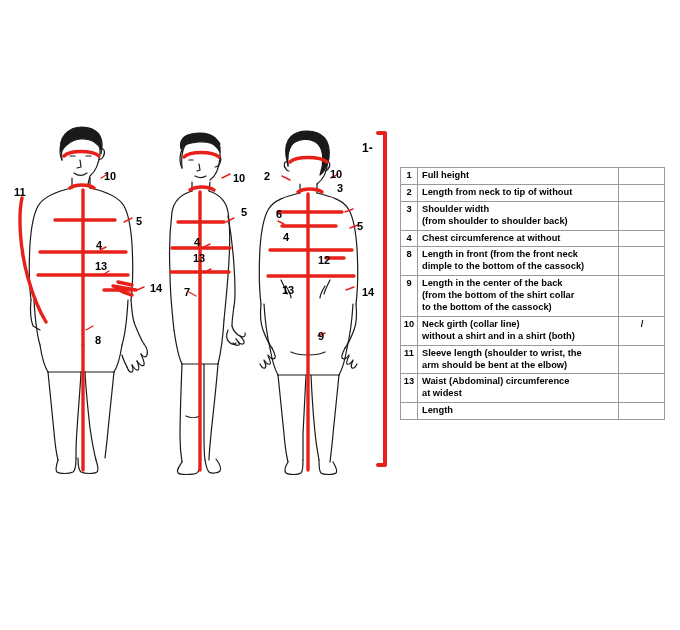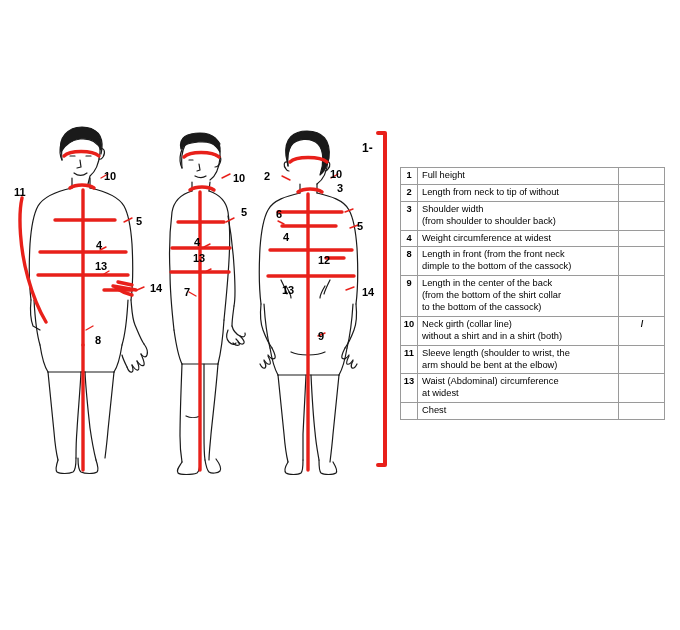--- a/index.html
+++ b/index.html
@@ -43,21 +43,21 @@
     line-height: 1.28;
   }
   .meas-table td.num {
     width: 16px;
     text-align: center;
     font-weight: bold;
     padding-left: 0;
     padding-right: 0;
   }
   .meas-table td.label {
-    font-weight: normal;
+    font-weight: bold;
   }
   .meas-table td.val {
     width: 38px;
     text-align: center;
     font-weight: bold;
   }
   .bracket-label {
     position: absolute;
     left: 362px;
     top: 141px;
@@ -311,21 +311,21 @@
         <td class="label">Length from neck to tip of without</td>
         <td class="val"></td>
       </tr>
       <tr>
         <td class="num">3</td>
         <td class="label">Shoulder width<br>(from shoulder to shoulder back)</td>
         <td class="val"></td>
       </tr>
       <tr>
         <td class="num">4</td>
-        <td class="label">Weight circumference at widest</td>
+        <td class="label">Chest circumference at without</td>
         <td class="val"></td>
       </tr>
       <tr>
         <td class="num">8</td>
         <td class="label">Length in front (from the front neck<br>dimple to the bottom of the cassock)</td>
         <td class="val"></td>
       </tr>
       <tr>
         <td class="num">9</td>
         <td class="label">Length in the center of the back<br>(from the bottom of the shirt collar<br>to the bottom of the cassock)</td>
@@ -341,19 +341,19 @@
         <td class="label">Sleeve length (shoulder to wrist, the<br>arm should be bent at the elbow)</td>
         <td class="val"></td>
       </tr>
       <tr>
         <td class="num">13</td>
         <td class="label">Waist (Abdominal) circumference<br>at widest</td>
         <td class="val"></td>
       </tr>
       <tr>
         <td class="num"></td>
-        <td class="label">Chest</td>
+        <td class="label">Length</td>
         <td class="val"></td>
       </tr>
     </tbody>
   </table>
 
 </div>
 
 </body></html>

